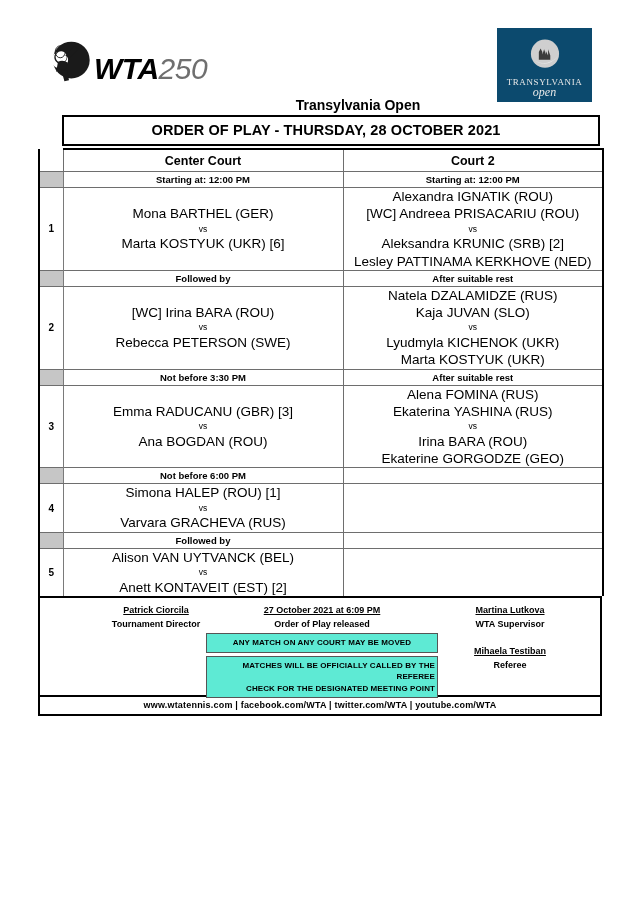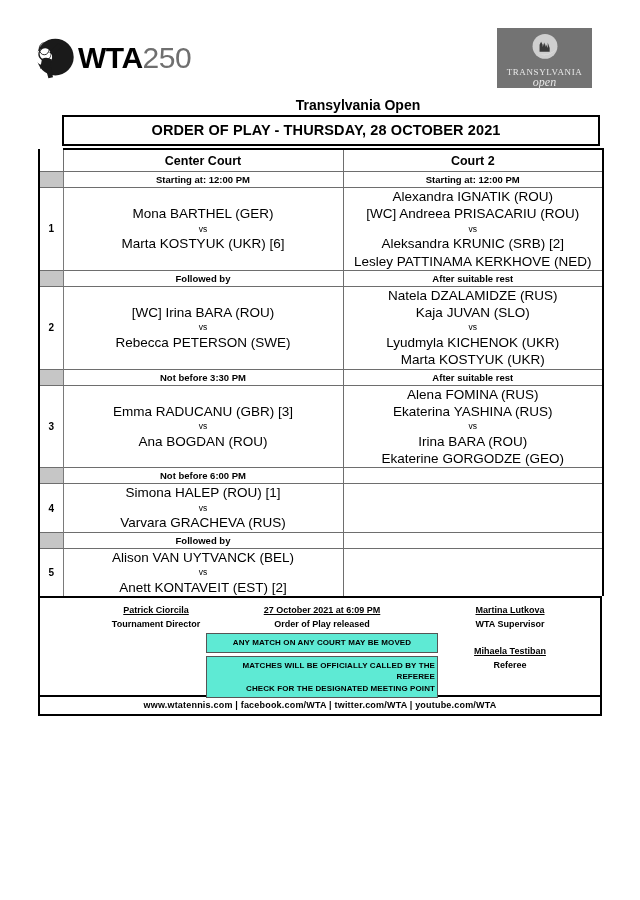--- a/index.html
+++ b/index.html
@@ -24,25 +24,26 @@
   
   .logo-row {
     position: absolute;
     top: 28px;
     left: 0;
     width: 640px;
     height: 78px;
   }
   .wta-logo {
     position: absolute;
-    left: 30px;
+    left: 46px;
     top: 4px;
     display: flex;
-    align-items: center;
+    align-items: flex-end;
     height: 52px;
+    font-style: italic;
   }
   .wta-mark {
     width: 46px;
     height: 46px;
     margin-right: 2px;
     flex: none;
   }
   .wta-text {
     font-size: 30px;
     font-weight: bold;
@@ -53,22 +54,22 @@
   .wta-text .num {
     font-weight: normal;
     color: #6f6f6f;
   }
 
   .tourn-logo {
     position: absolute;
     right: 48px;
     top: 0px;
     width: 95px;
-    height: 60px;
-    background: #737373;
+    height: 74px;
+    background: #0c4a6e;
     display: flex;
     flex-direction: column;
     align-items: center;
     justify-content: center;
   }
   .tourn-emblem {
     width: 44px;
     height: 40px;
     margin-top: 2px;
   }

